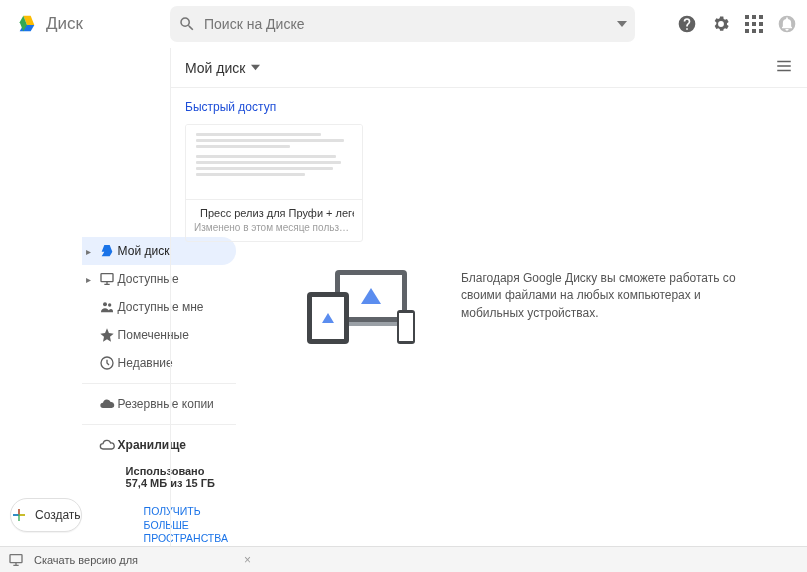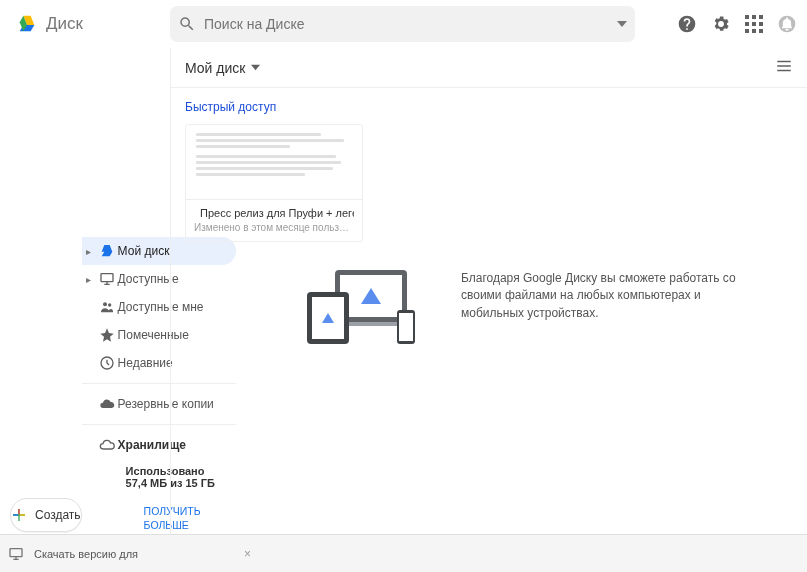--- a/index.html
+++ b/index.html
@@ -45,21 +45,21 @@
 .card .thumb .ln { height: 3px; background: #e0e0e0; margin-bottom: 3px; border-radius:1px;}
 .card .meta { border-top: 1px solid #eee; padding: 6px 8px 8px; }
 .card .meta .t { display: flex; align-items: center; gap: 6px; font-size: 11px; color: #333; white-space: nowrap; overflow: hidden; text-overflow: ellipsis; }
 .card .meta .sub { font-size: 10px; color: #9e9e9e; margin-top: 2px; white-space: nowrap; overflow: hidden; text-overflow: ellipsis; }
 .empty { display: flex; gap: 40px; margin: 28px 0 0 130px; }
 .empty .art { width: 120px; height: 80px; position: relative; }
 .empty .desc { font-size: 12px; color: #555; max-width: 280px; line-height: 1.45; }
 .empty .desc .d2 { color: #757575; margin-top: 10px; font-size: 11px; }
 
 
-.bottombar { position: absolute; bottom: 0; left: 0; right: 0; height: 38px; background: #f5f5f5; border-top: 1px solid #e0e0e0; display: flex; align-items: center; padding: 0 8px; font-size: 11px; color: #555; }
+.bottombar { position: absolute; bottom: 0; left: 0; right: 0; height: 26px; background: #f5f5f5; border-top: 1px solid #e0e0e0; display: flex; align-items: center; padding: 0 8px; font-size: 11px; color: #555; }
 .bottombar .icn { color: #757575; margin-right: 10px; display:flex;}
 .bottombar .close { margin-left: 106px; color: #9e9e9e; cursor: pointer; font-size:12px;}
 
 
 .dev-pc { position:absolute; left:34px; top:0; width:72px; height:52px; background:#5f6368; border-radius:4px 4px 0 0; }
 .dev-pc::after{content:'';position:absolute;bottom:-4px;left:-6px;right:-6px;height:4px;background:#9aa0a6;border-radius:2px;}
 .dev-pc .scr{position:absolute;inset:5px 5px 5px 5px;background:#fff;display:flex;align-items:center;justify-content:center;}
 .dev-tab{position:absolute;left:6px;top:22px;width:42px;height:52px;background:#424548;border-radius:4px;}
 .dev-tab .scr{position:absolute;inset:5px;background:#fff;display:flex;align-items:center;justify-content:center;}
 .dev-ph{position:absolute;left:96px;top:40px;width:18px;height:34px;background:#424548;border-radius:3px;}

